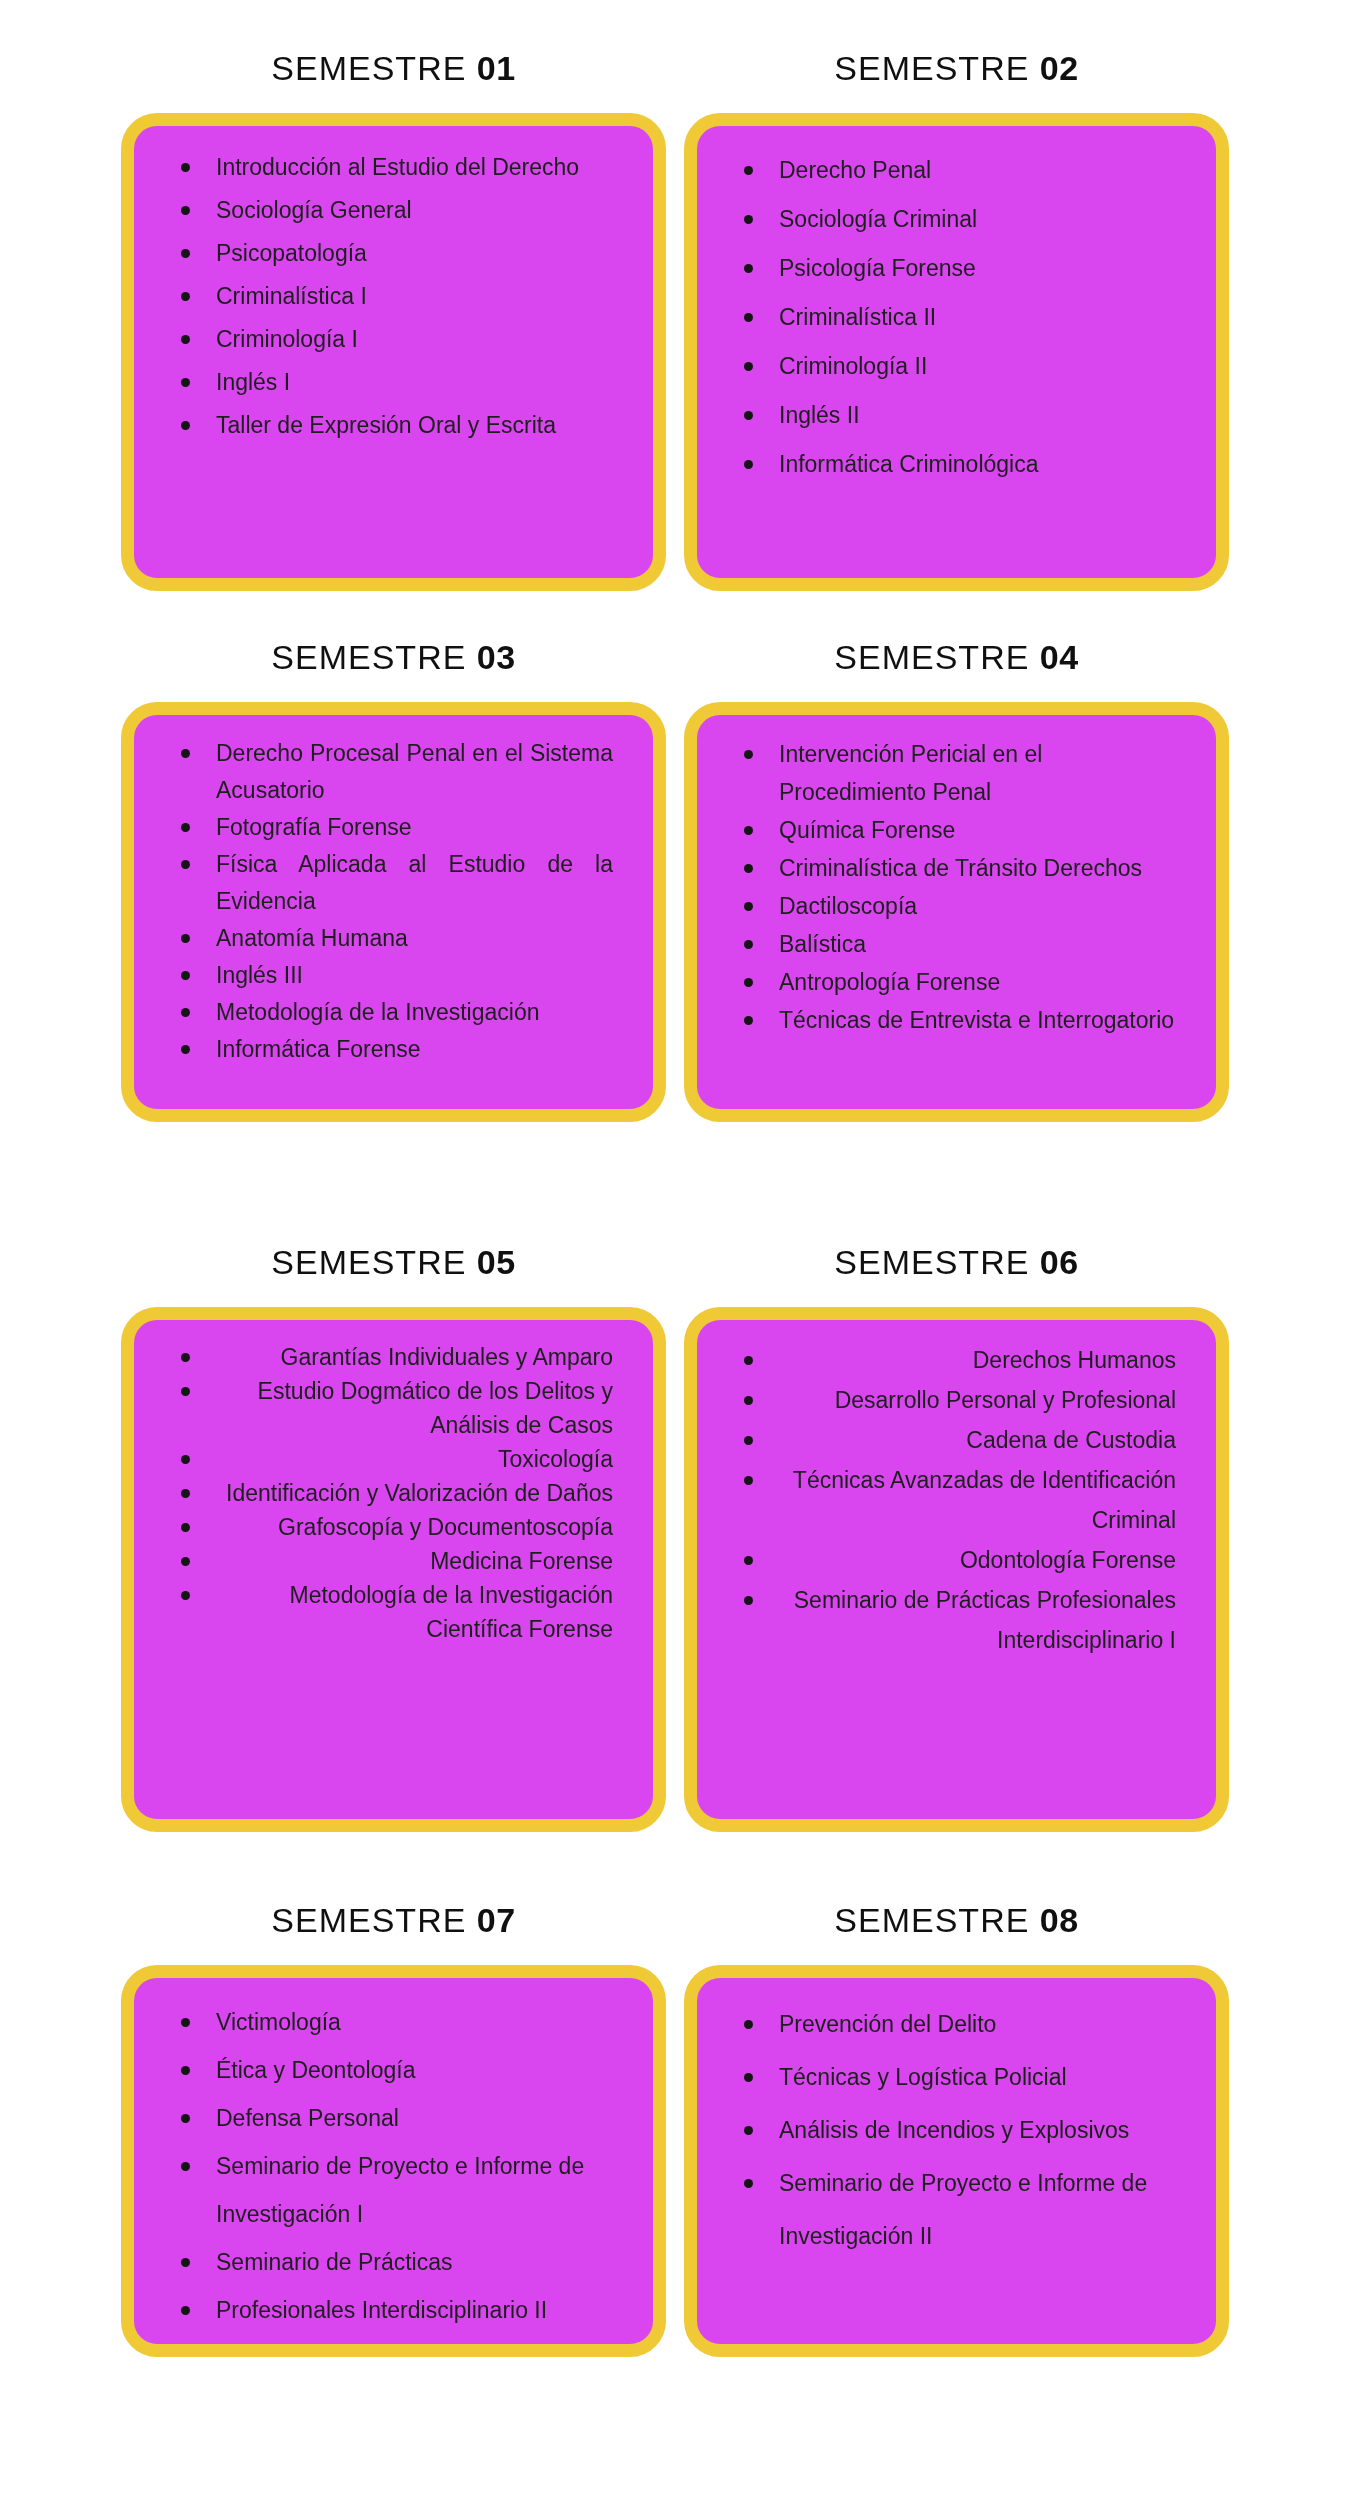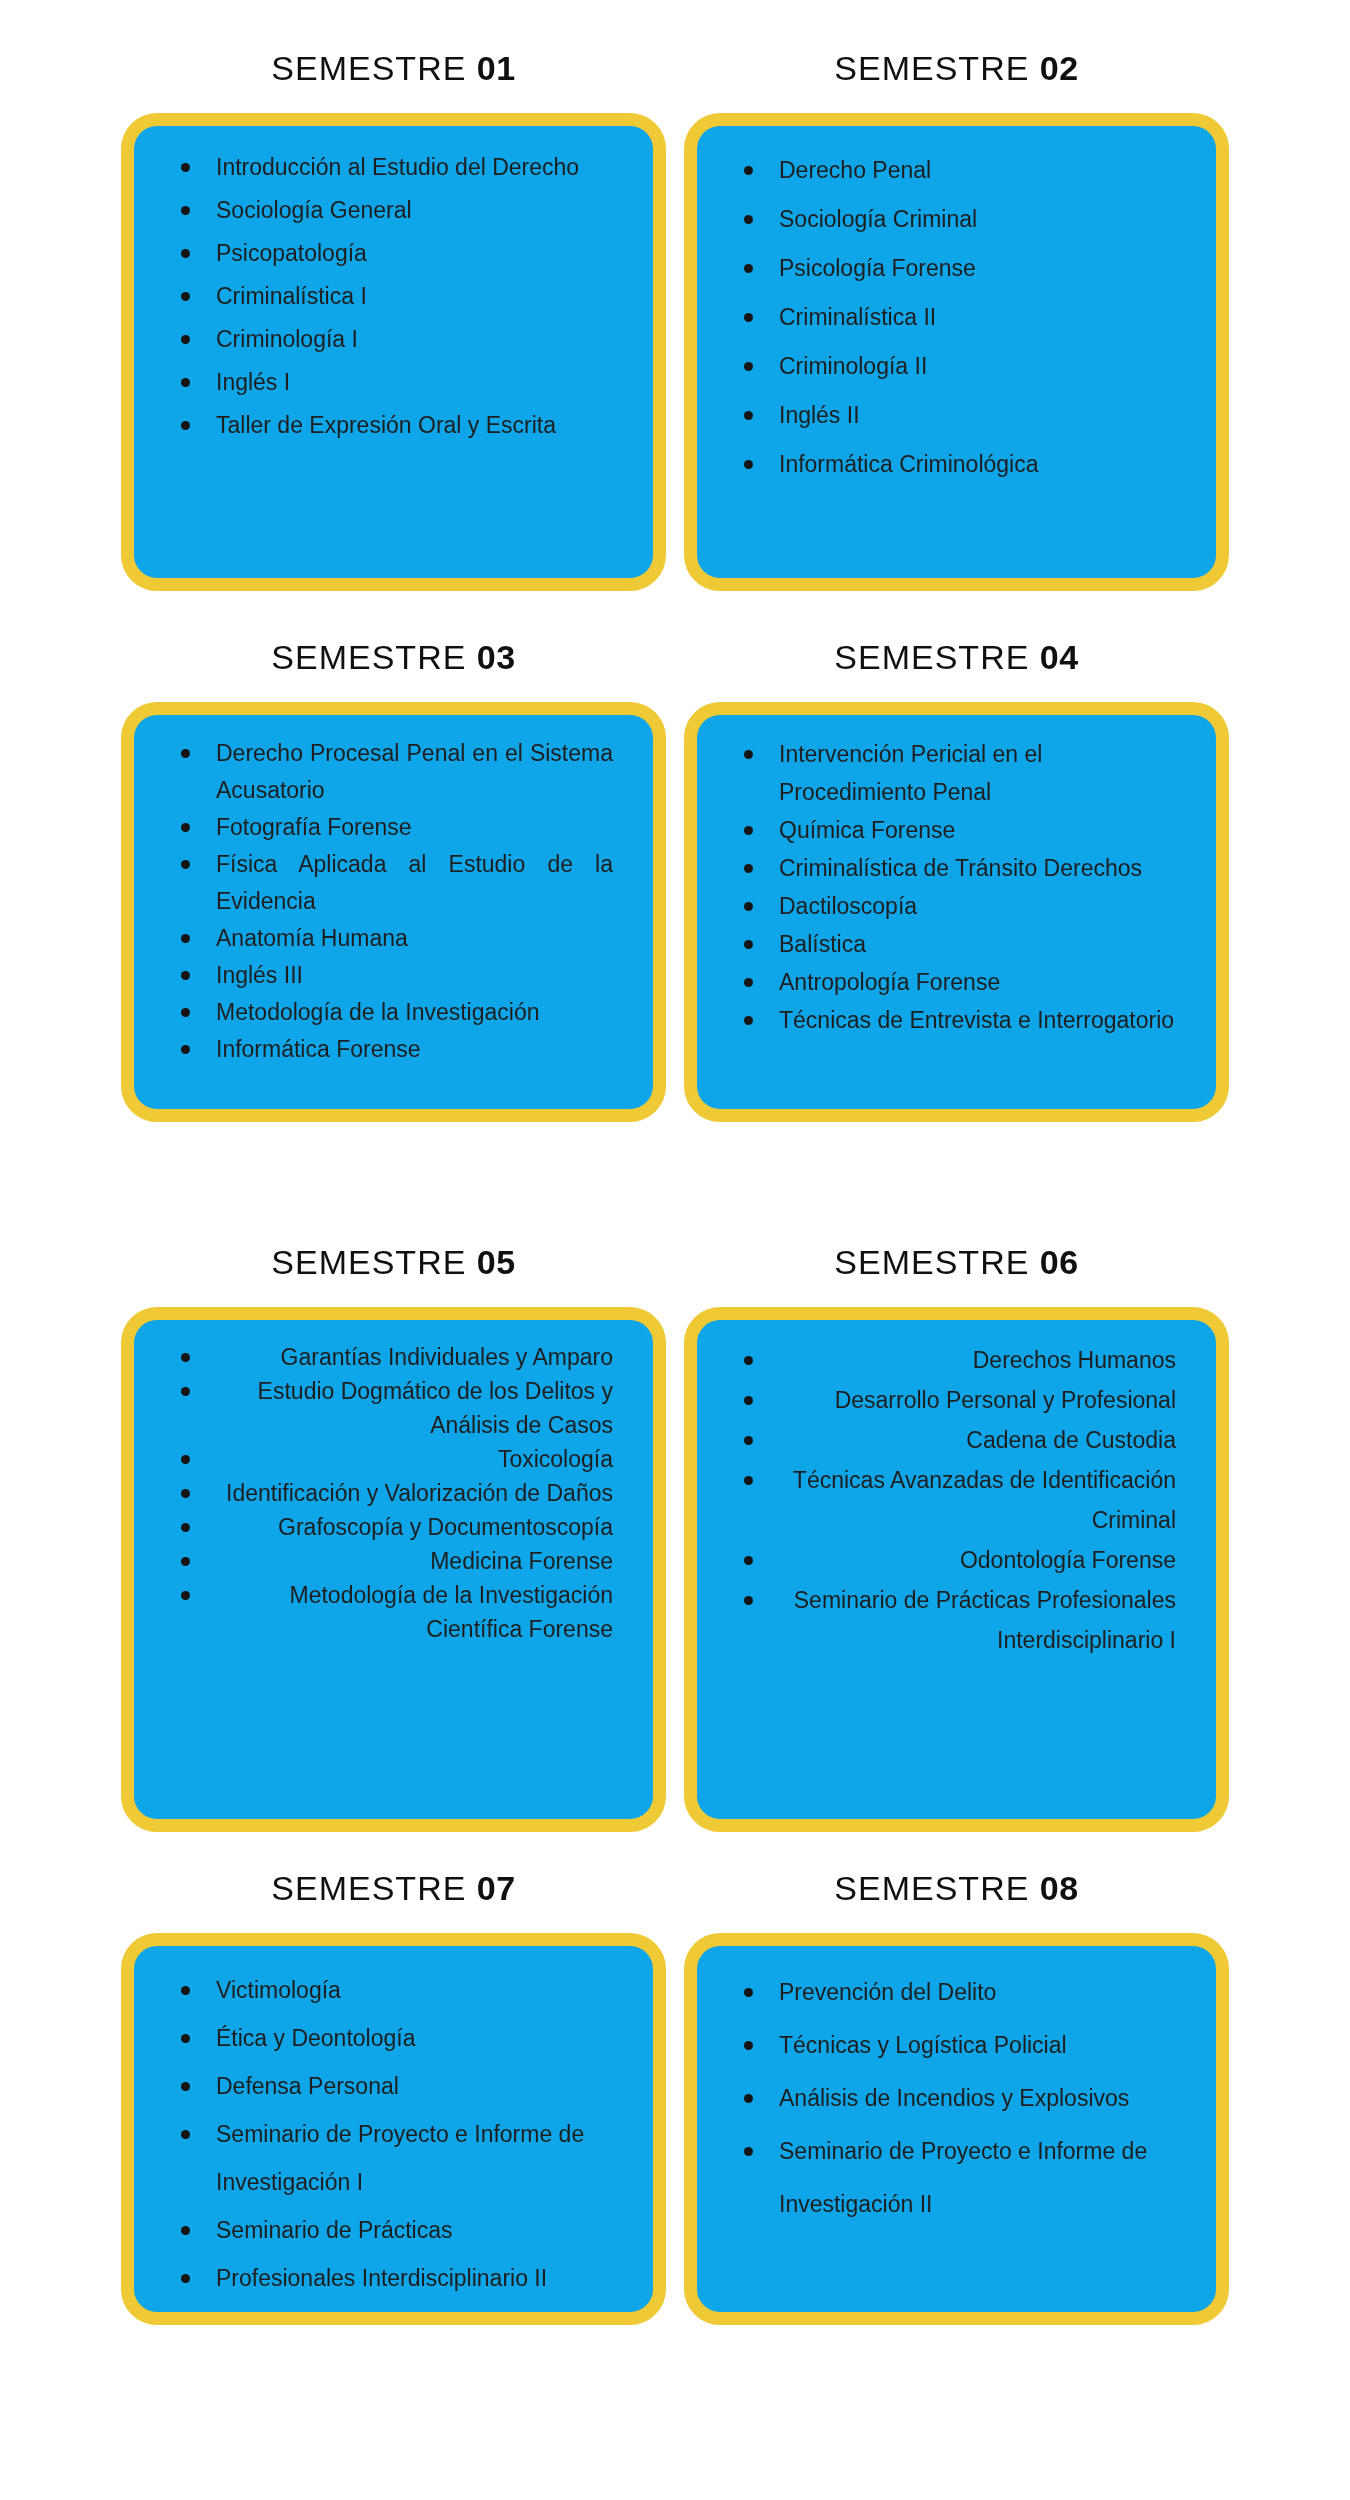--- a/index.html
+++ b/index.html
@@ -21,39 +21,39 @@
   .grid {
     width: 1108px;
     margin: 0 auto;
     display: grid;
     grid-template-columns: 545px 545px;
     column-gap: 18px;
   }
   .cell { display: block; }
   .cell.row2 { margin-top: 46px; }
   .cell.row3 { margin-top: 120px; }
-  .cell.row4 { margin-top: 36px; }
+  .cell.row4 { margin-top: 68px; }
 
   .title {
     margin: 0 0 24px 0;
     text-align: center;
     font-size: 34px;
     line-height: 41px;
     font-weight: 400;
     color: #101010;
     letter-spacing: 1px;
   }
   .title .t-num {
     font-weight: 700;
     letter-spacing: 0.5px;
   }
 
   .box {
     box-sizing: border-box;
-    background: #0ea5e9;
+    background: #d946ef;
     border: 13px solid var(--accent, #F0C937);
     border-radius: 36px;
     padding: 20px 40px 16px 38px;
   }
   .row1 .box { height: 478px; }
   .row2 .box { height: 420px; }
   .row3 .box { height: 525px; text-align: right; }
   .row4 .box { height: 392px; }
 
   .box ul {

